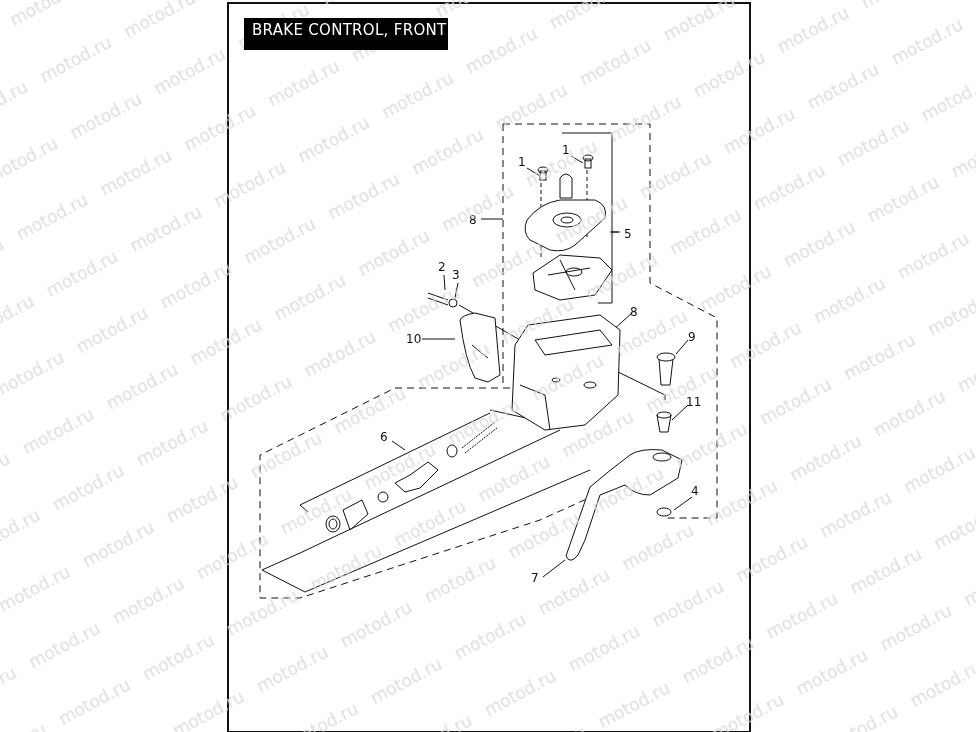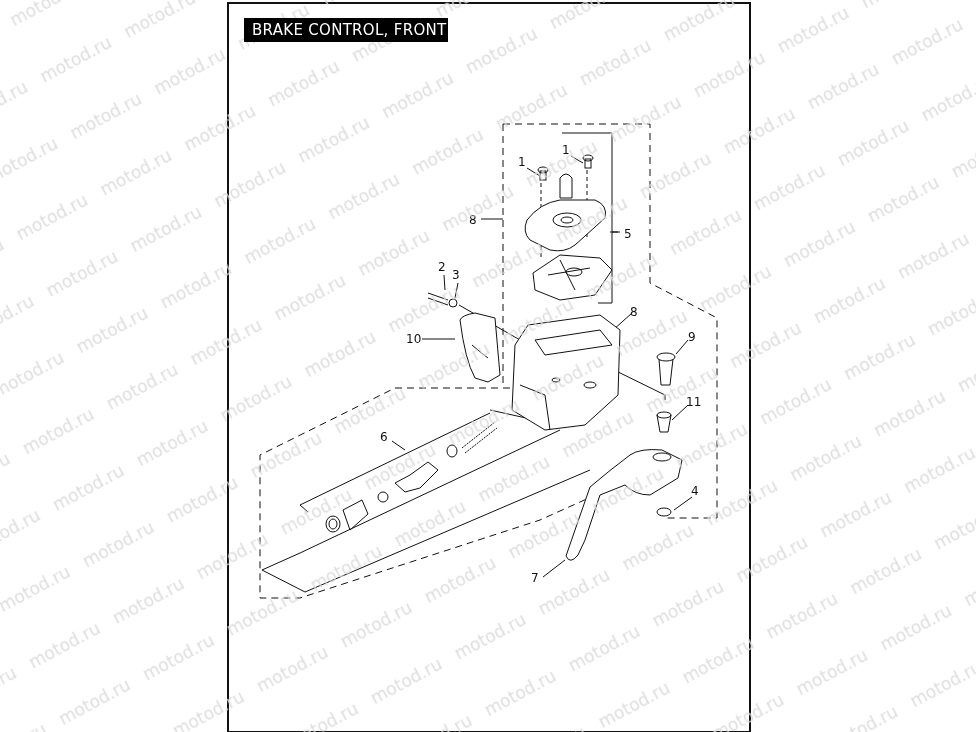--- a/index.html
+++ b/index.html
@@ -1,19 +1,19 @@
 <!DOCTYPE html>
 <html><head>
 <meta charset="utf-8">
 <style>
   html,body{margin:0;padding:0;}
   body{width:976px;height:732px;background:#ffffff;position:relative;overflow:hidden;font-family:"DejaVu Sans","Liberation Sans",sans-serif;}
   .watermark-layer{position:absolute;left:0;top:0;width:976px;height:732px;pointer-events:none;z-index:3;}
   .frame{position:absolute;left:227px;top:2px;width:520px;height:727px;border:2px solid #111;background:transparent;z-index:1;}
-  .title-box{position:absolute;left:244px;top:18px;width:204px;height:24px;background:#000;color:#fff;font-size:15px;line-height:24px;padding-left:8px;box-sizing:border-box;letter-spacing:0.3px;z-index:4;}
+  .title-box{position:absolute;left:244px;top:18px;width:204px;height:32px;background:#000;color:#fff;font-size:15px;line-height:24px;padding-left:8px;box-sizing:border-box;letter-spacing:0.3px;z-index:4;}
   svg.diagram{position:absolute;left:0;top:0;z-index:2;}
   .callout{font-family:"DejaVu Sans","Liberation Sans",sans-serif;font-size:12px;fill:#111;}
 </style>
 </head>
 <body>
 
 <div class="frame"></div>
 <div class="title-box">BRAKE CONTROL, FRONT</div>
 
 <svg class="diagram" width="976" height="732" viewBox="0 0 976 732">

